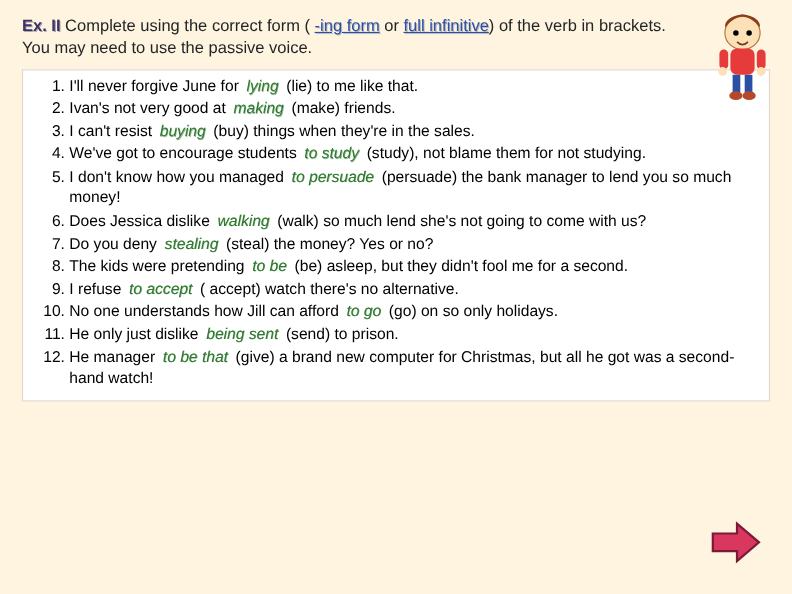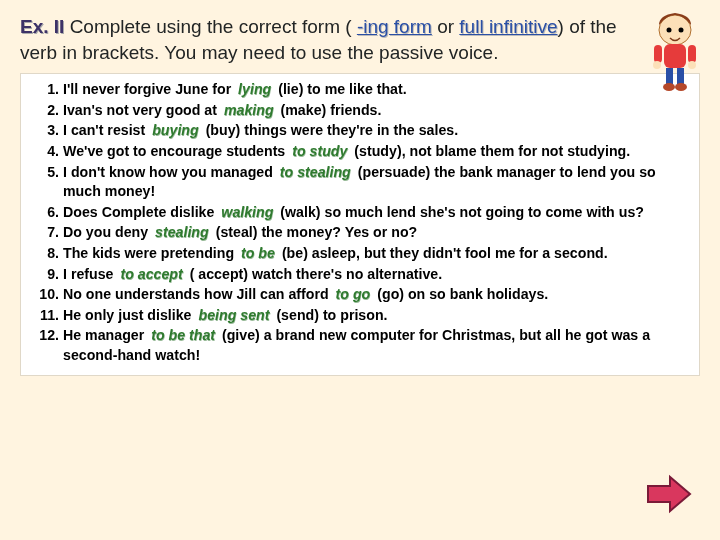--- a/index.html
+++ b/index.html
@@ -1,22 +1,22 @@
 <!DOCTYPE html>
 <html><head>
 <meta charset="utf-8">
 <style>
 body { margin:0; padding:0; font-family:Verdana,Arial,sans-serif; background:#fff; width:720px; height:540px; overflow:hidden; }
 .slide { width:720px; height:540px; background:#fff4e0; position:relative; box-sizing:border-box; padding:14px 20px 12px 20px; }
-.instr { font-size:19px; color:#222525; line-height:1.35; margin-bottom:8px; padding-right:80px; }
+.instr { font-size:15px; color:#222525; line-height:1.35; margin-bottom:8px; padding-right:80px; }
 .instr .ex { font-weight:bold; color:#3d3267; text-shadow:1px 1px 0 #aaa;}
 .instr .hl { color:#2a4fa5; text-decoration:underline; text-shadow:1px 1px 0 #bbb;}
 .content { background:#fff; border:1px solid #e0d8c8; padding:6px 10px 8px 10px; font-size:14.2px; line-height:1.38; color:#000; }
 ol { margin:0; padding-left:32px; }
-li { margin-bottom:1px;font-weight:bold; }
+li { margin-bottom:1px; }
 .ans { color:#2f7a2f; font-style:italic; text-shadow:0.5px 0.5px 0 #9b9; padding:0 3px;}
 .mascot { position:absolute; top:10px; right:12px; width:66px; height:82px; }
 .arrow { position:absolute; bottom:22px; right:28px; }
 .arrow svg { width:46px; height:40px; }
 </style>
 </head>
 <body>
 <div class="slide">
 
   <div class="mascot">
@@ -43,28 +43,28 @@
     <span>  Complete using the correct form (</span>
     <span class="hl">-ing form</span>
     <span> or </span>
     <span class="hl">full infinitive</span><span>) of the verb in brackets. You may need to use the passive voice.</span>
   </div>
 
   <div class="content">
     <ol>
       <li><span>I'll never forgive June for</span> <span class="ans">lying</span> <span>(lie) to me like that.</span></li>
       <li><span>Ivan's not very good at</span> <span class="ans">making</span> <span>(make) friends.</span></li>
-      <li><span>I can't resist</span> <span class="ans">buying</span> <span>(buy) things were they're in the sales.</span></li>
+      <li><span>I can't resist</span> <span class="ans">buying</span> <span>(buy) things when they're in the sales.</span></li>
       <li><span>We've got to encourage students</span> <span class="ans">to study</span> <span>(study), not blame them for not studying.</span></li>
-      <li><span>I don't know how you managed</span> <span class="ans">to stealing</span> <span>(persuade) the bank manager to lend you so much money!</span></li>
-      <li><span>Does Complete dislike</span> <span class="ans">walking</span> <span>(walk) so much lend she's not going to come with us?</span></li>
+      <li><span>I don't know how you managed</span> <span class="ans">to persuade</span> <span>(persuade) the bank manager to lend you so much money!</span></li>
+      <li><span>Does Jessica dislike</span> <span class="ans">walking</span> <span>(walk) so much lend she's not going to come with us?</span></li>
       <li><span>Do you deny</span> <span class="ans">stealing</span> <span>(steal) the money? Yes or no?</span></li>
       <li><span>The kids were  pretending</span> <span class="ans">to be</span> <span>(be) asleep, but they didn't fool me for a second.</span></li>
       <li><span>I refuse</span> <span class="ans">to accept</span> <span>( accept) watch there's no alternative.</span></li>
-      <li><span>No one understands how Jill can afford</span> <span class="ans">to go</span> <span>(go) on so bank holidays.</span></li>
+      <li><span>No one understands how Jill can afford</span> <span class="ans">to go</span> <span>(go) on so only holidays.</span></li>
       <li><span>He only just dislike</span> <span class="ans">being sent</span> <span>(send) to prison.</span></li>
       <li><span>He manager</span> <span class="ans">to be that</span> <span>(give) a brand new computer for Christmas, but all he got was a second-hand watch!</span></li>
     </ol>
   </div>
 
   <div class="arrow">
     <svg viewBox="0 0 46 40">
       <path d="M2 12 L24 12 L24 3 L44 20 L24 37 L24 28 L2 28 Z" fill="#d9375e" stroke="#7a1a38" stroke-width="2"></path>
     </svg>
   </div>

